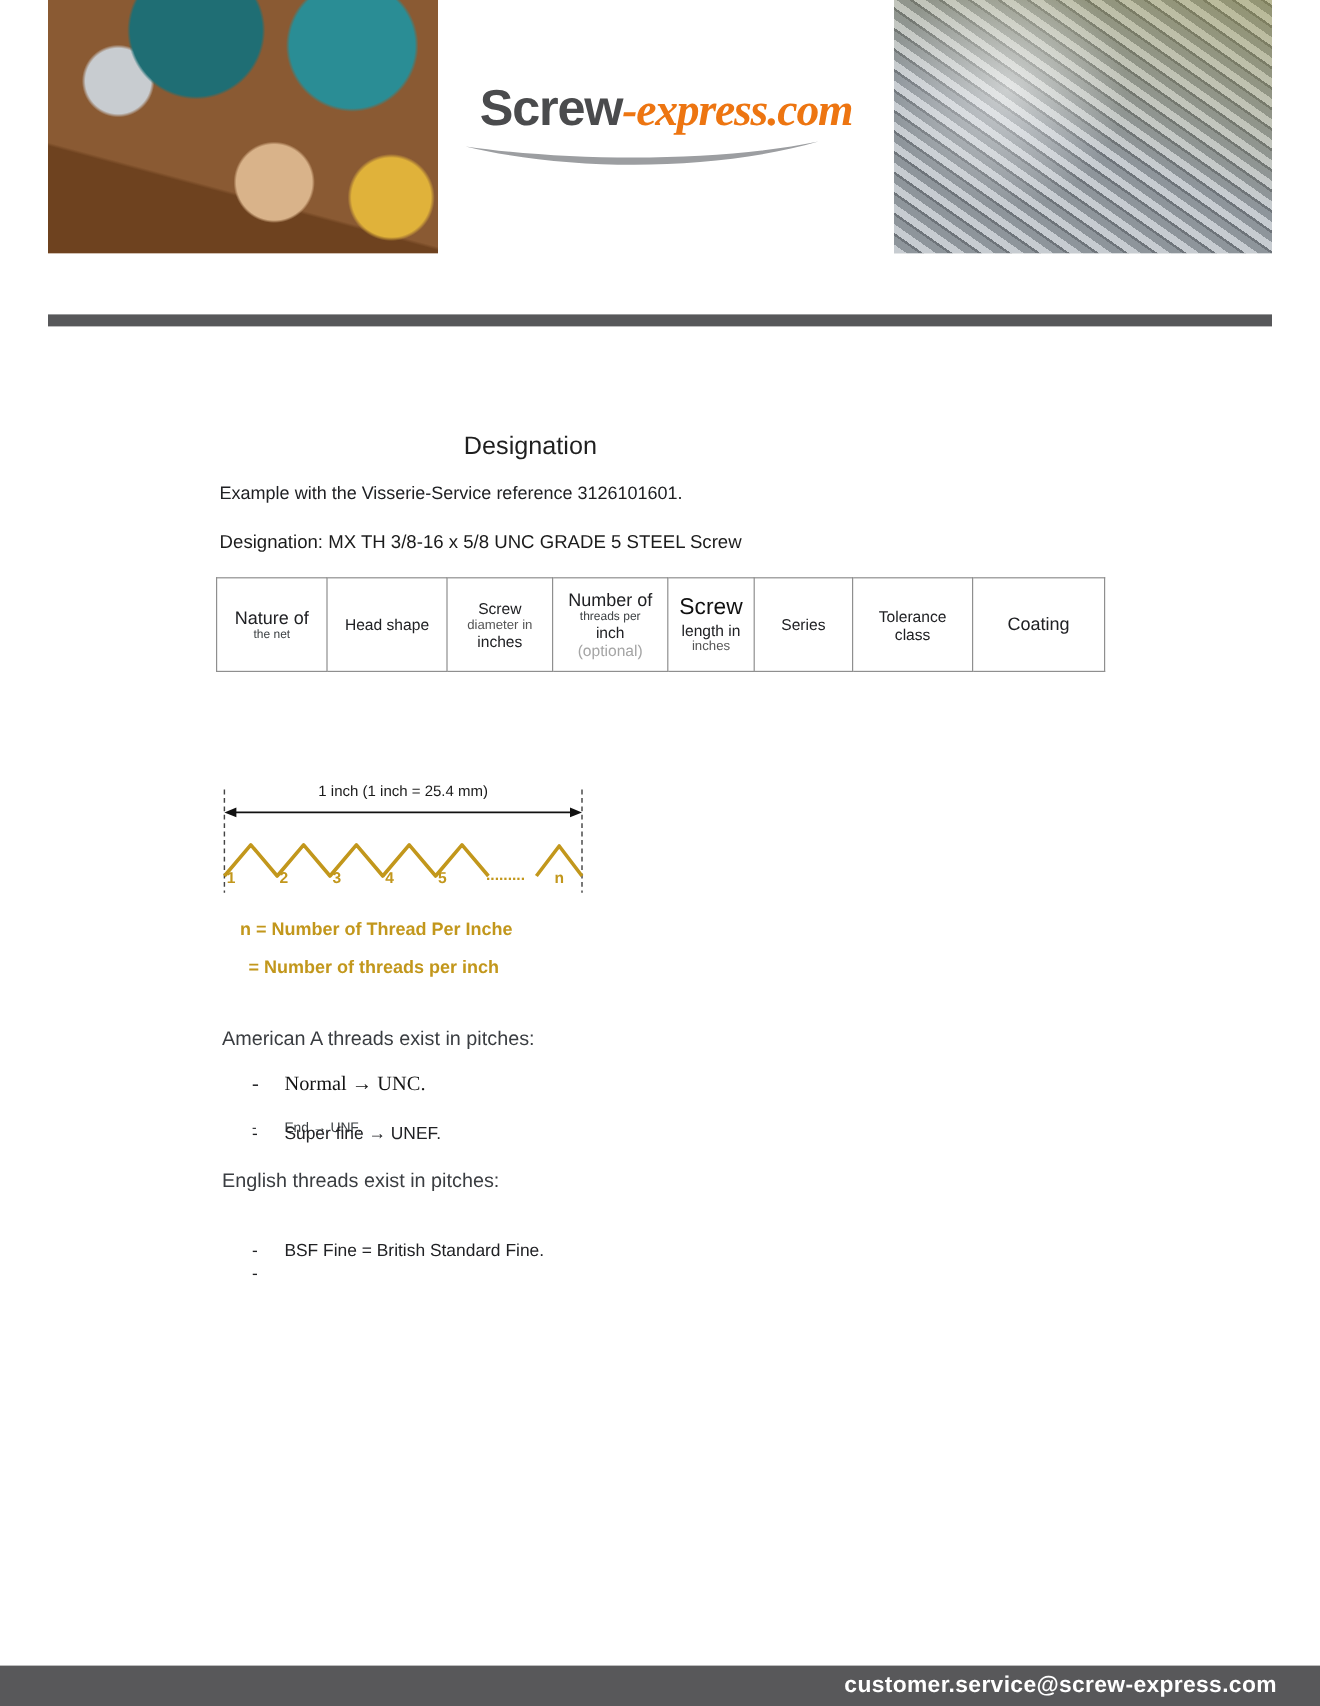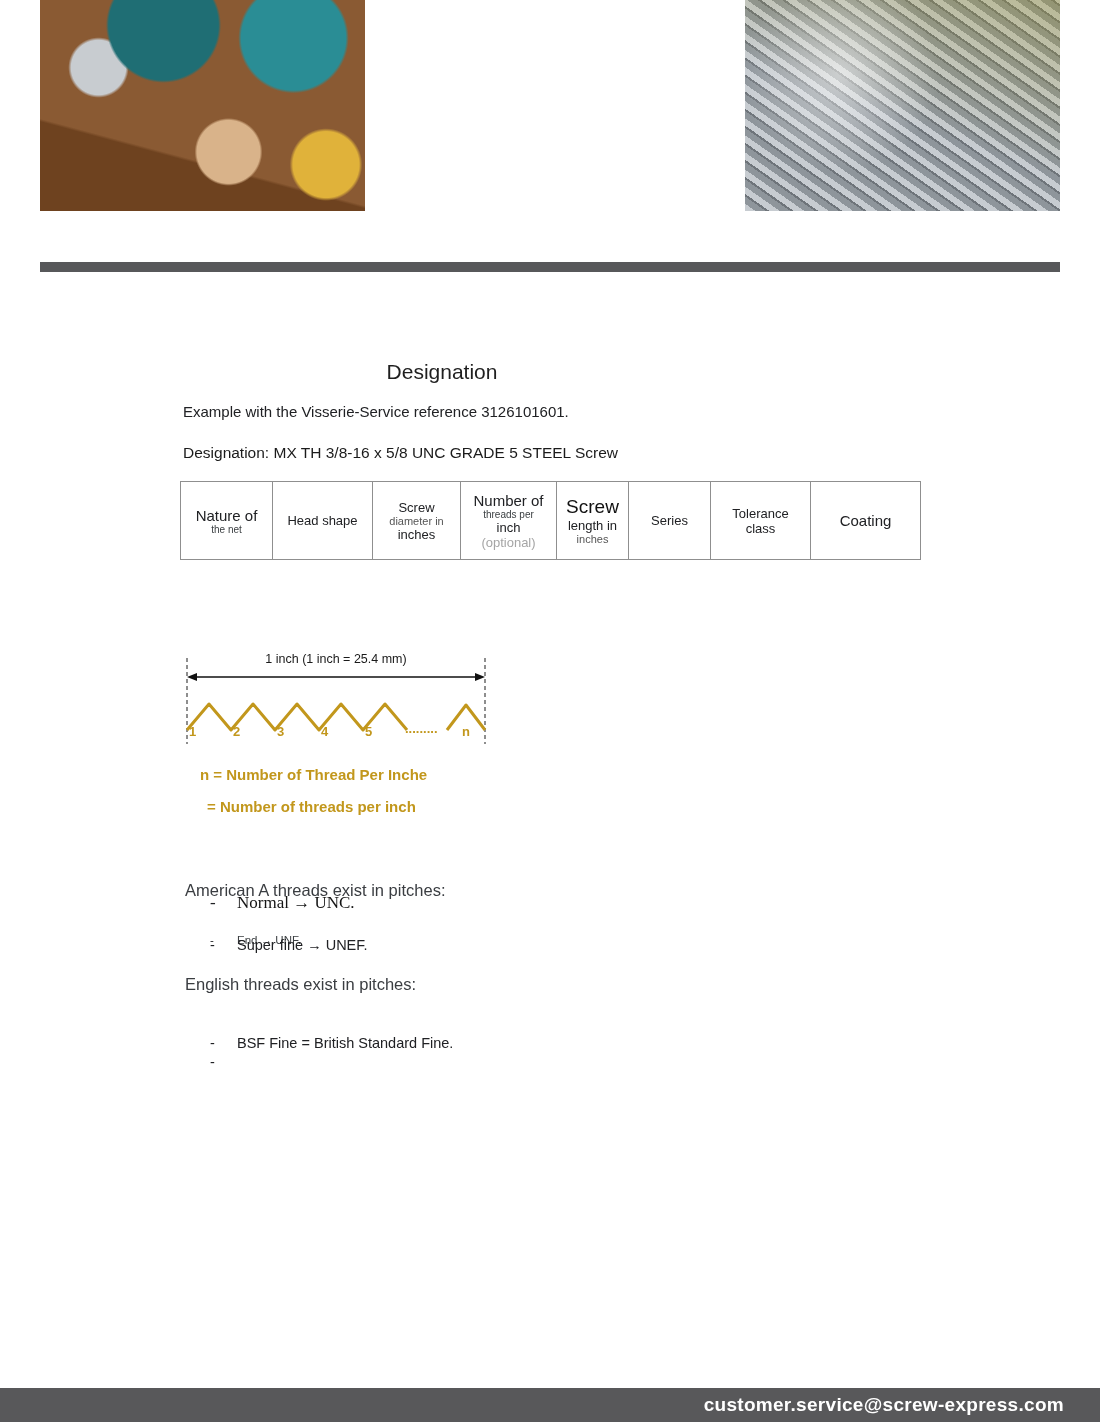--- a/index.html
+++ b/index.html
@@ -62,21 +62,21 @@
   .v-serif { font-family:"Liberation Serif", serif; font-size:16.5px; color:#111; }
   .v-small { font-size:11px; color:#202124; }
   .v-med   { font-size:13px; color:#202124; }
   .v-caps  { font-size:10px; letter-spacing:.6px; color:#202124; }
 
   .diagram { position:absolute; left:183px; top:652px; width:306px; height:102px; }
   .caption1 { position:absolute; left:200px; top:766px; font-size:15px; font-weight:700; color:#c2971c; }
   .caption2 { position:absolute; left:207px; top:798px; font-size:15px; font-weight:600; color:#c2971c; }
 
   .sec-heading { position:absolute; font-size:16.5px; color:#3a3d41; }
-  .heading-american { left:185px; top:857px;margin-top:24px; }
+  .heading-american { left:185px; top:857px; }
   .heading-english  { left:185px; top:975px; }
 
   .pitch-item { position:absolute; left:210px; white-space:nowrap; }
   .pitch-dash { display:inline-block; width:27px; color:#202124; }
   .it-serif { font-family:"Liberation Serif", serif; font-size:17px; color:#141414; }
   .it-small { font-size:11.5px; color:#3c4043;margin-top:15px; }
   .it-med   { font-size:14.5px; color:#202124; }
 
   .note { position:absolute; left:185px; top:1094px; width:690px; font-size:14.5px; line-height:1.55; color:#202124; }
 
@@ -88,20 +88,28 @@
   .footer-email { color:#ffffff; font-weight:700; font-size:19px; letter-spacing:.3px; }
 </style>
 </head>
 <body>
 
 <div class="page">
 
   <div class="photo photo-left"></div>
   <div class="photo photo-right"></div>
 
+  <div class="logo-wrap">
+    <div class="logo-text">
+      <span class="logo-part1">Screw</span><span class="logo-part2">-express.com</span>
+    </div>
+    <svg class="logo-swoosh" width="310" height="28" viewBox="0 0 310 28">
+      <path d="M8 7 C 95 28, 215 28, 302 3 C 220 20, 98 20, 8 7 Z" fill="#9c9ea1"></path>
+    </svg>
+  </div>
 
   <div class="banner-shadow"></div>
 
   <div class="doc-title">Designation</div>
   <div class="line-example">Example with the Visserie-Service reference 3126101601.</div>
   <div class="line-designation">Designation: MX TH 3/8-16 x 5/8 UNC GRADE 5 STEEL Screw</div>
 
   <table class="spec">
     <colgroup>
       <col style="width:92px">

